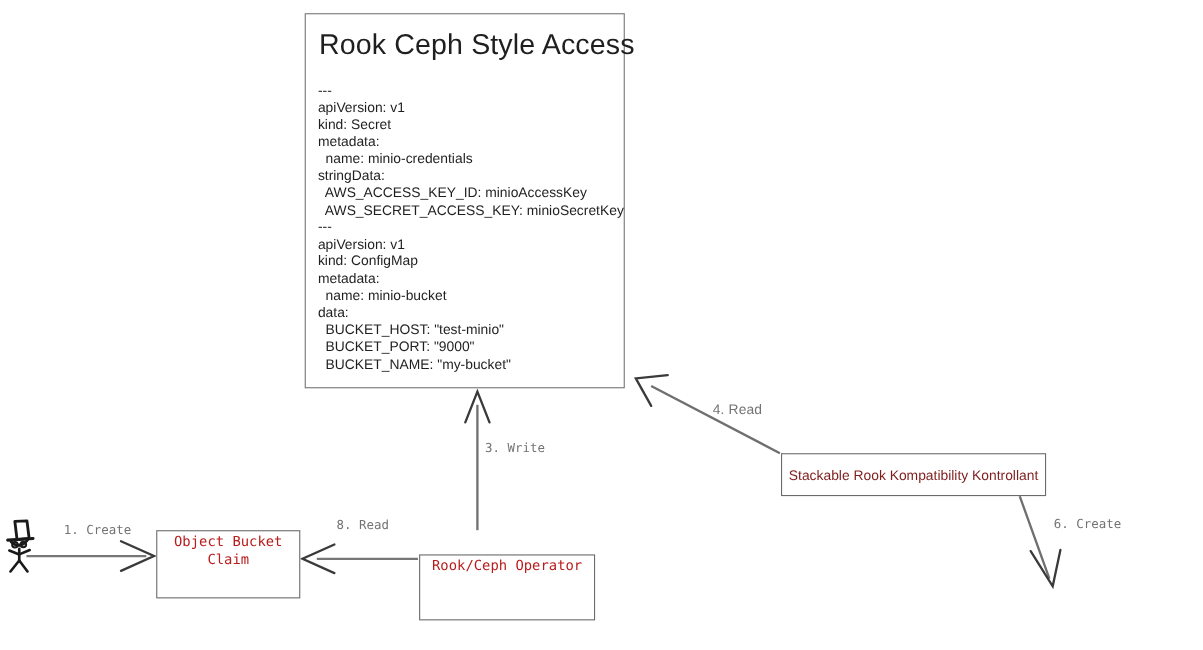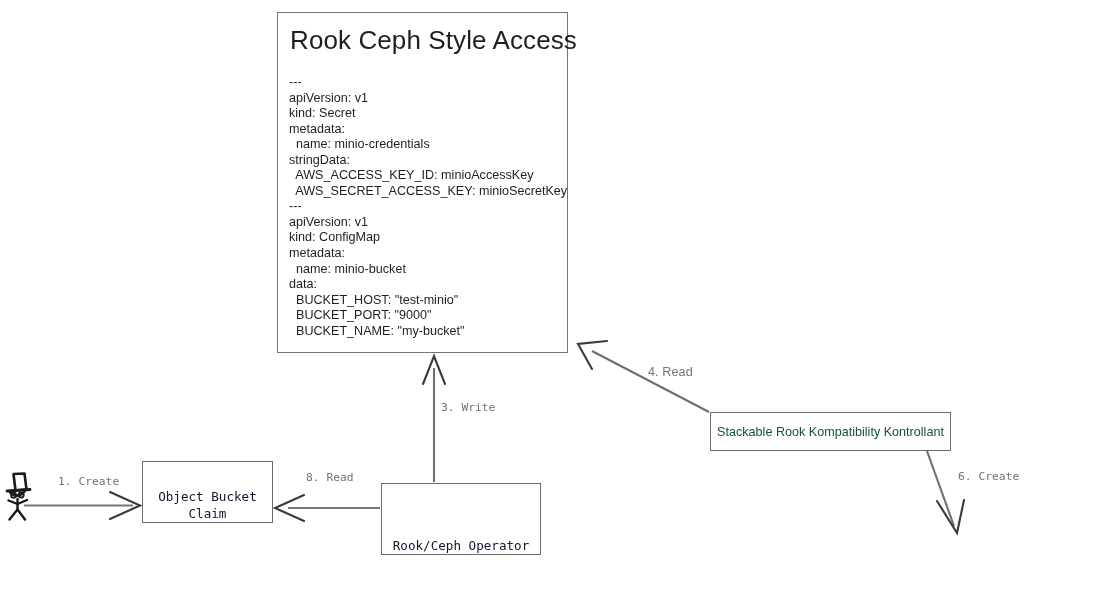--- a/index.html
+++ b/index.html
@@ -51,53 +51,54 @@
     line-height: 15.55px;
     color: #1f1f1f;
     white-space: pre;
   }
   .yaml-line { white-space: pre; }
 
   
   .mono-node {
     font-family: "DejaVu Sans Mono", "Liberation Mono", monospace;
     font-size: 12.6px;
-    color: #0f172a;
+    color: #b91c1c;
     display: flex;
-    align-items: flex-end;
+    align-items: flex-start;
     justify-content: center;
     text-align: center;
     line-height: 17px;
+    margin-top: 21px;
   }
   #node-obc {
     left: 142px;
     top: 461px;
     width: 131px;
     height: 62px;
   }
   #node-operator {
     left: 381px;
     top: 483px;
     width: 160px;
-    height: 72px;
+    height: 60px;
   }
   #node-s3bucket {
     left: 941px;
     top: 535px;
     width: 137px;
     height: 53px;
   }
   #node-kontrollant {
     left: 710px;
     top: 412px;
     width: 241px;
     height: 39px;
     font-family: "Liberation Sans", sans-serif;
     font-size: 12.6px;
-    color: #14532d;
+    color: #7f1d1d;
     display: flex;
     align-items: center;
     justify-content: center;
     white-space: nowrap;
   }
 
   
   .edge-label {
     position: absolute;
     font-family: "DejaVu Sans Mono", "Liberation Mono", monospace;

